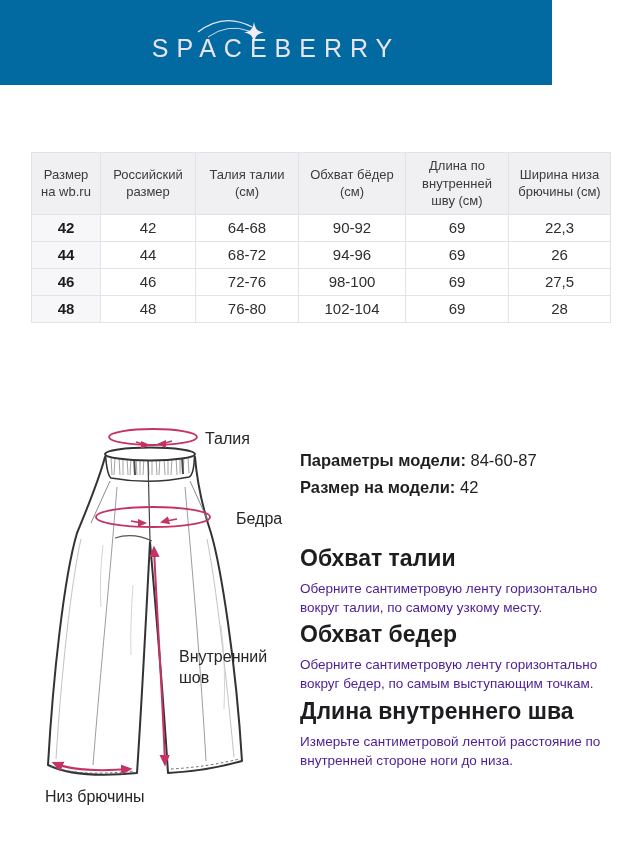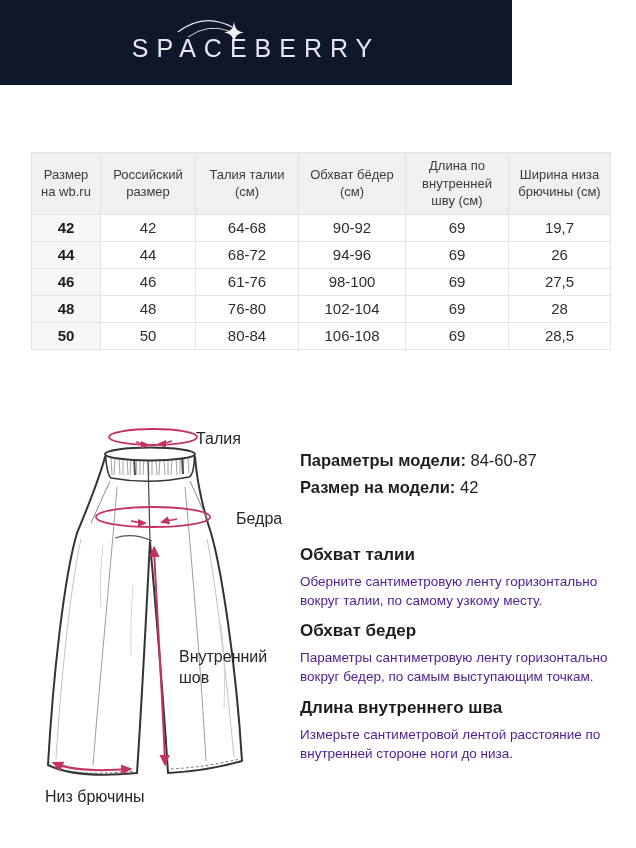--- a/index.html
+++ b/index.html
@@ -1,22 +1,22 @@
 <!DOCTYPE html>
 <html><head>
 <meta charset="utf-8">
 <style>
   * { margin:0; padding:0; box-sizing:border-box; }
   html,body { background:#ffffff; }
   body { font-family:"Liberation Sans", sans-serif; color:#242428; }
   .page { position:relative; width:636px; height:848px; background:#ffffff; overflow:hidden; margin:0 auto; }
 
   
-  .brand-header { position:absolute; left:0; top:0; width:512px; height:85px;
-    background:#0f172a; display:flex; align-items:center; justify-content:center; }
+  .brand-header { position:absolute; left:0; top:0; width:552px; height:85px;
+    background:#0369a1; display:flex; align-items:center; justify-content:center; }
   .logo-wrap { position:relative; }
   .logo-text { font-family:"Liberation Sans", sans-serif; font-size:25px; font-weight:400;
     letter-spacing:8px; color:#e9e6f3; padding-top:12px; display:block; }
   .comet { position:absolute; left:42px; top:-12px; width:84px; height:40px; }
 
   
   .size-table-wrap { position:absolute; left:31px; top:152px; width:579px; }
   table.size-table { width:579px; border-collapse:collapse; table-layout:fixed; }
   .size-table th, .size-table td { border:1px solid #e3e3e7; text-align:center; vertical-align:middle; }
   .size-table thead th { height:60px; background:#f0eff2; font-weight:400; font-size:13px;
@@ -25,21 +25,21 @@
   .size-table tbody td.first-col { background:#f7f7f9; font-weight:700; color:#1c1c1f; }
 
   
   .diag-label { position:absolute; font-size:16px; color:#262626; line-height:21px; }
 
   
   .model-info { position:absolute; left:300px; top:447px; width:330px; }
   .mi-line { font-size:16.5px; line-height:27px; color:#1f1f22; }
   .mi-line b { font-weight:700; }
   .guide-section { position:absolute; left:300px; width:332px; }
-  .guide-title { font-size:17px; font-weight:700; color:#1d1d20; margin-bottom:8px; }
+  .guide-title { font-size:23px; font-weight:700; color:#1d1d20; margin-bottom:8px; }
   .guide-text { font-size:13.5px; line-height:18.5px; color:#4c1d95; }
   #gs1 { top:545px; } #gs2 { top:621px; } #gs3 { top:698px; }
 
   .pants-svg { position:absolute; left:15px; top:415px; }
 </style>
 </head>
 <body>
 
 <div class="page">
 
@@ -74,53 +74,45 @@
           <th>Ширина низа брючины (см)</th>
         </tr>
       </thead>
       <tbody>
         <tr>
           <td class="first-col">42</td>
           <td>42</td>
           <td>64-68</td>
           <td>90-92</td>
           <td>69</td>
-          <td>19,7</td>
+          <td>22,3</td>
         </tr>
         <tr>
           <td class="first-col">44</td>
           <td>44</td>
           <td>68-72</td>
           <td>94-96</td>
           <td>69</td>
           <td>26</td>
         </tr>
         <tr>
           <td class="first-col">46</td>
           <td>46</td>
-          <td>61-76</td>
+          <td>72-76</td>
           <td>98-100</td>
           <td>69</td>
           <td>27,5</td>
         </tr>
         <tr>
           <td class="first-col">48</td>
           <td>48</td>
           <td>76-80</td>
           <td>102-104</td>
           <td>69</td>
           <td>28</td>
-        </tr>
-        <tr>
-          <td class="first-col">50</td>
-          <td>50</td>
-          <td>80-84</td>
-          <td>106-108</td>
-          <td>69</td>
-          <td>28,5</td>
         </tr>
       </tbody>
     </table>
   </div>
 
   <svg class="pants-svg" width="270" height="380" viewBox="0 0 270 380">
     <defs>
       <marker id="pa" viewBox="0 0 10 10" refX="7" refY="5" markerWidth="6.5" markerHeight="6.5" orient="auto-start-reverse">
         <path d="M0,1 L9,5 L0,9 Z" fill="#c53365"></path>
       </marker>
@@ -152,36 +144,36 @@
     </g>
     <g>
       <ellipse cx="138" cy="102" rx="57" ry="10" fill="none" stroke="#c53365" stroke-width="1.8"></ellipse>
       <path d="M116,106 Q126,108 130,108" fill="none" stroke="#c53365" stroke-width="1.6" marker-end="url(#pa)"></path>
       <path d="M162,104 Q151,106 147,107" fill="none" stroke="#c53365" stroke-width="1.6" marker-end="url(#pa)"></path>
     </g>
     <path d="M139,133 C142,200 148,290 150,349" fill="none" stroke="#c53365" stroke-width="2" marker-start="url(#pa)" marker-end="url(#pa)"></path>
     <path d="M39,348 Q62,358 115,354" fill="none" stroke="#c53365" stroke-width="2" marker-start="url(#pa)" marker-end="url(#pa)"></path>
   </svg>
 
-  <div class="diag-label" style="left:196px; top:428px;">Талия</div>
+  <div class="diag-label" style="left:205px; top:428px;">Талия</div>
   <div class="diag-label" style="left:236px; top:508px;">Бедра</div>
   <div class="diag-label" style="left:179px; top:646px; width:100px;">Внутренний шов</div>
   <div class="diag-label" style="left:45px; top:786px;">Низ брючины</div>
 
   <div class="model-info">
     <div class="mi-line"><b>Параметры модели:</b> <span>84-60-87</span></div>
     <div class="mi-line"><b>Размер на модели:</b> <span>42</span></div>
   </div>
 
   <div class="guide-section" id="gs1">
     <div class="guide-title">Обхват талии</div>
     <div class="guide-text">Оберните сантиметровую ленту горизонтально вокруг талии, по самому узкому месту.</div>
   </div>
   <div class="guide-section" id="gs2">
     <div class="guide-title">Обхват бедер</div>
-    <div class="guide-text">Параметры сантиметровую ленту горизонтально вокруг бедер, по самым выступающим точкам.</div>
+    <div class="guide-text">Оберните сантиметровую ленту горизонтально вокруг бедер, по самым выступающим точкам.</div>
   </div>
   <div class="guide-section" id="gs3">
     <div class="guide-title">Длина внутреннего шва</div>
     <div class="guide-text">Измерьте сантиметровой лентой расстояние по внутренней стороне ноги до низа.</div>
   </div>
 
 </div>
 
 </body></html>

